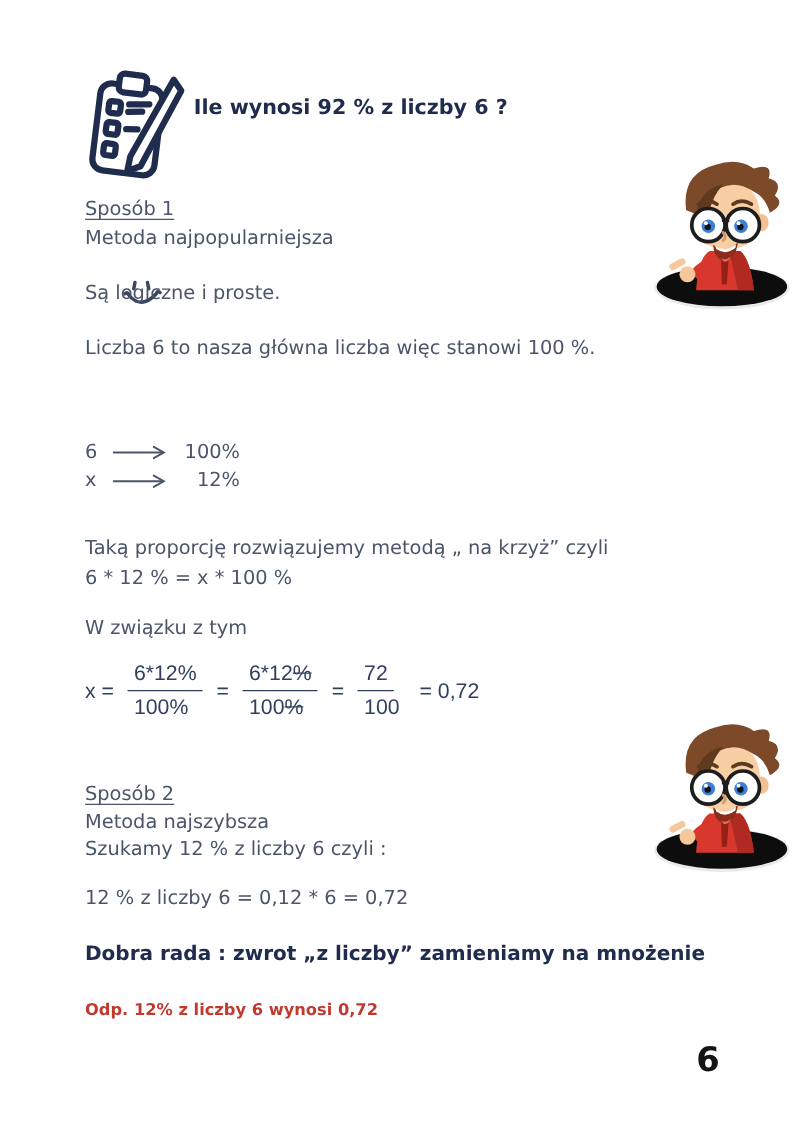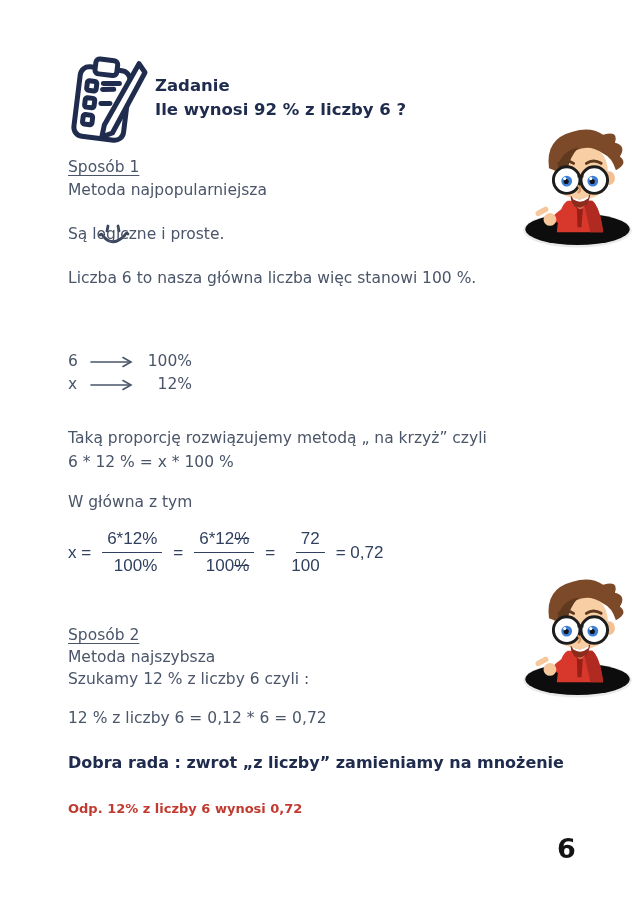--- a/index.html
+++ b/index.html
@@ -34,21 +34,21 @@
   .prop-left{display:inline-block;width:16px;}
   .prop-right{display:inline-block;width:54px;text-align:right;}
   .arrow-svg{margin:0 2px 0 6px;}
   .smiley-svg{vertical-align:-6px;margin-left:8px;}
   .frac-row{
     position:absolute;left:68px;top:529px;
     display:flex;align-items:center;gap:11px;
     font-family:"Liberation Sans",sans-serif;
     font-size:17px;color:var(--frac);
   }
-  .frac{display:inline-flex;flex-direction:column;align-items:flex-end;}
+  .frac{display:inline-flex;flex-direction:column;align-items:flex-start;}
   .frac .num{padding:0 5px 3px;border-bottom:1.7px solid var(--frac);}
   .frac .den{padding:3px 5px 0;}
   .struck{text-decoration:line-through;}
   .bold-navy{font-weight:bold;color:var(--navy);font-size:16px;}
   .bold-red{font-weight:bold;color:var(--red);font-size:13px;}
   .page-number{
     position:absolute;left:557px;top:833px;
     font-weight:bold;color:var(--ink);font-size:27px;
     font-family:"DejaVu Sans",sans-serif;
   }
@@ -107,21 +107,20 @@
       <line x1="41" y1="31" x2="57" y2="29"></line>
       <line x1="41" y1="37" x2="52" y2="35.5"></line>
       <rect x="25" y="47" width="9.5" height="9.5" rx="2"></rect>
       <line x1="41" y1="51" x2="50" y2="50"></line>
       <rect x="25" y="64" width="9.5" height="9.5" rx="2"></rect>
       <path d="M74 7 L81 15 L56 79 L46 84 L47 72 Z" fill="#ffffff"></path>
     </g>
   </svg>
 
   <div class="task-block">
-    <div class="task-title">Zadanie</div>
     <div class="task-question">Ile wynosi 92 % z liczby 6 ?</div>
   </div>
 
   <svg class="boy boy-1" viewBox="0 0 117 130">
     <use href="#boy-symbol"></use>
   </svg>
   <svg class="boy boy-2" viewBox="0 0 117 130">
     <use href="#boy-symbol"></use>
   </svg>
 
@@ -159,21 +158,21 @@
         <path d="M33 1.5 L41 6 L33 10.5"></path>
       </g>
     </svg>
     <span class="prop-right">12%</span>
   </div>
 
   <div class="line" style="top:428px">Taką proporcję rozwiązujemy metodą „ na krzyż” czyli</div>
 
   <div class="line" style="top:452px">6 * 12 % = x * 100 %</div>
 
-  <div class="line" style="top:492px">W główna z tym</div>
+  <div class="line" style="top:492px">W związku z tym</div>
 
   <div class="frac-row">
     <span>x =</span>
     <span class="frac">
       <span class="num">6*12%</span>
       <span class="den">100%</span>
     </span>
     <span>=</span>
     <span class="frac">
       <span class="num"><span>6*12</span><span class="struck">%</span></span>

